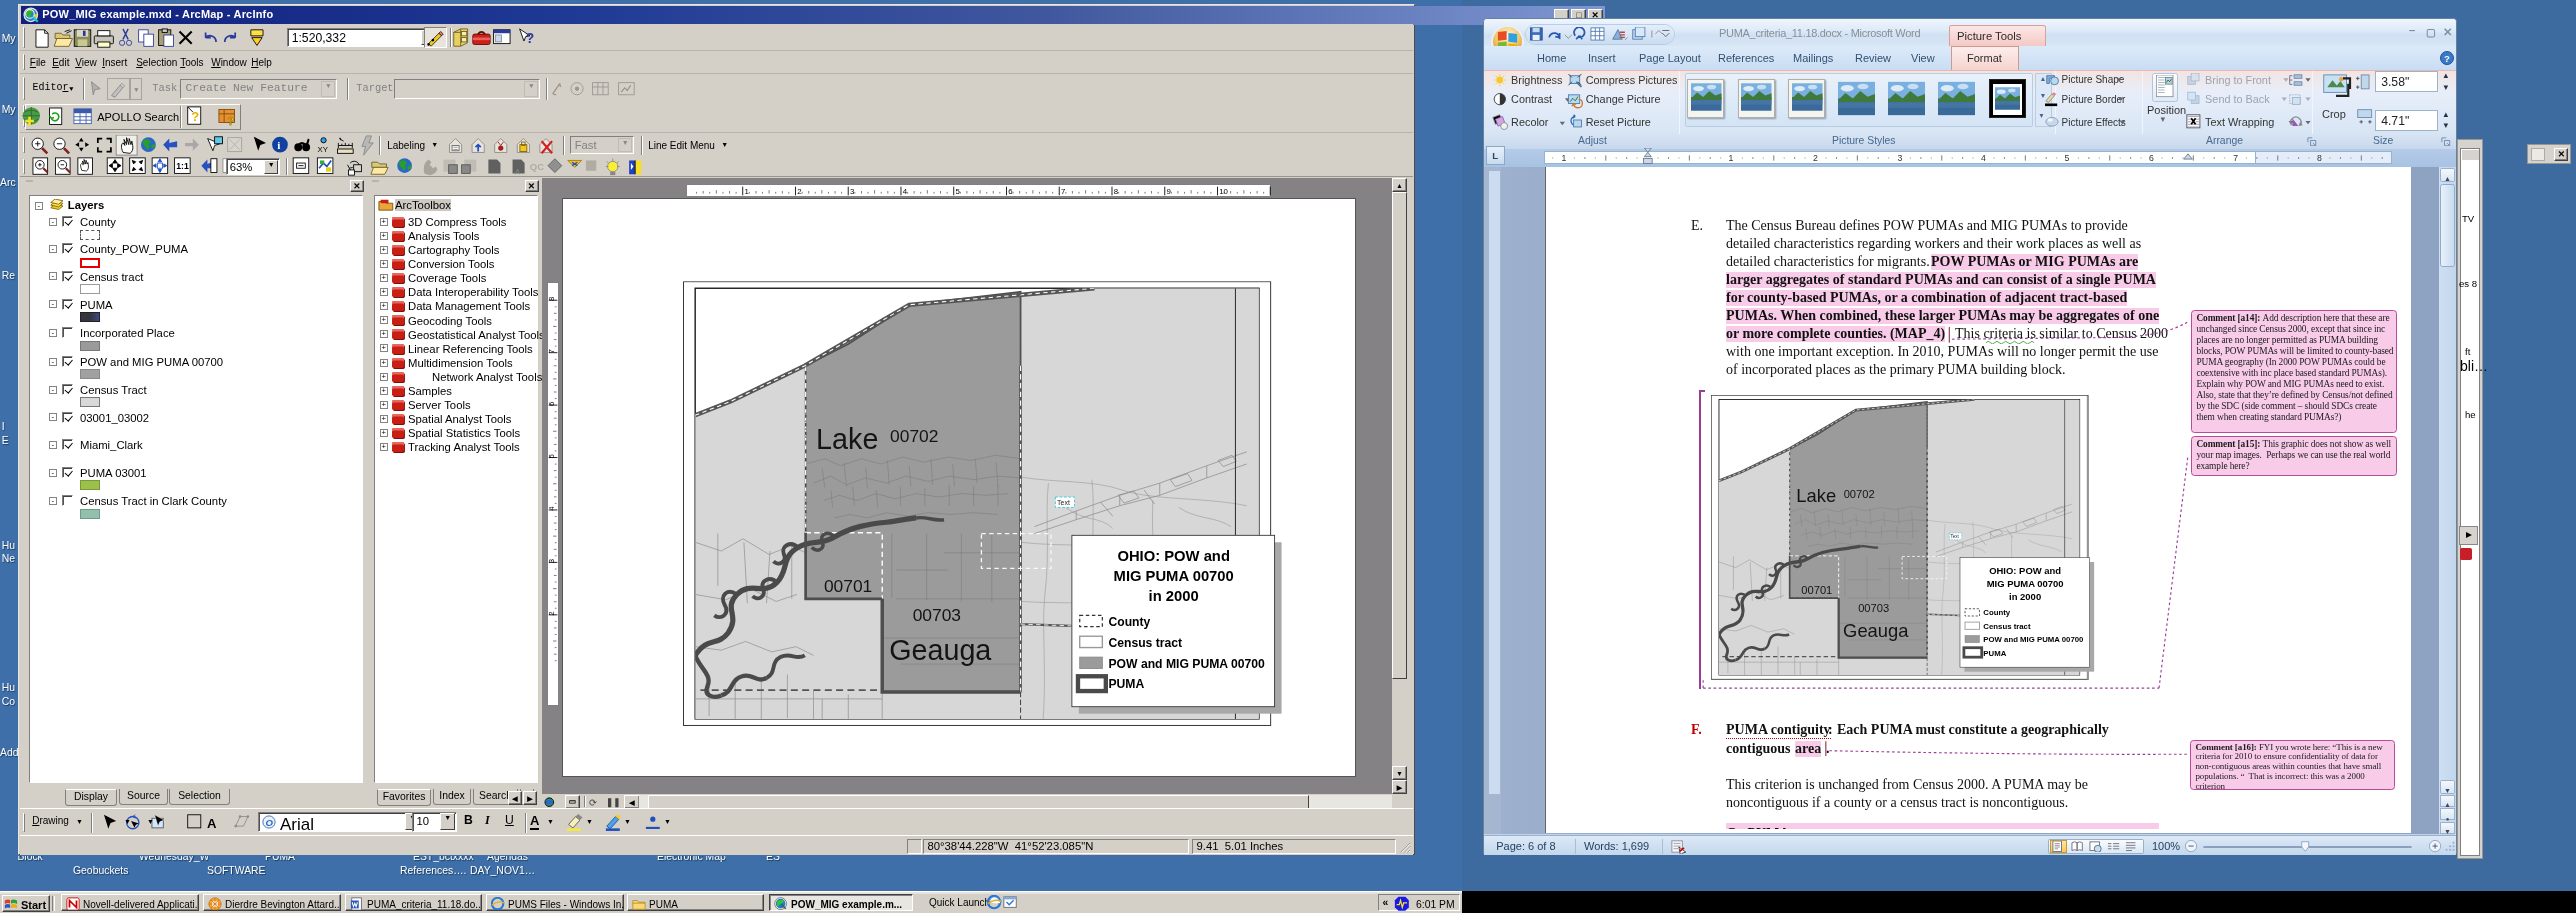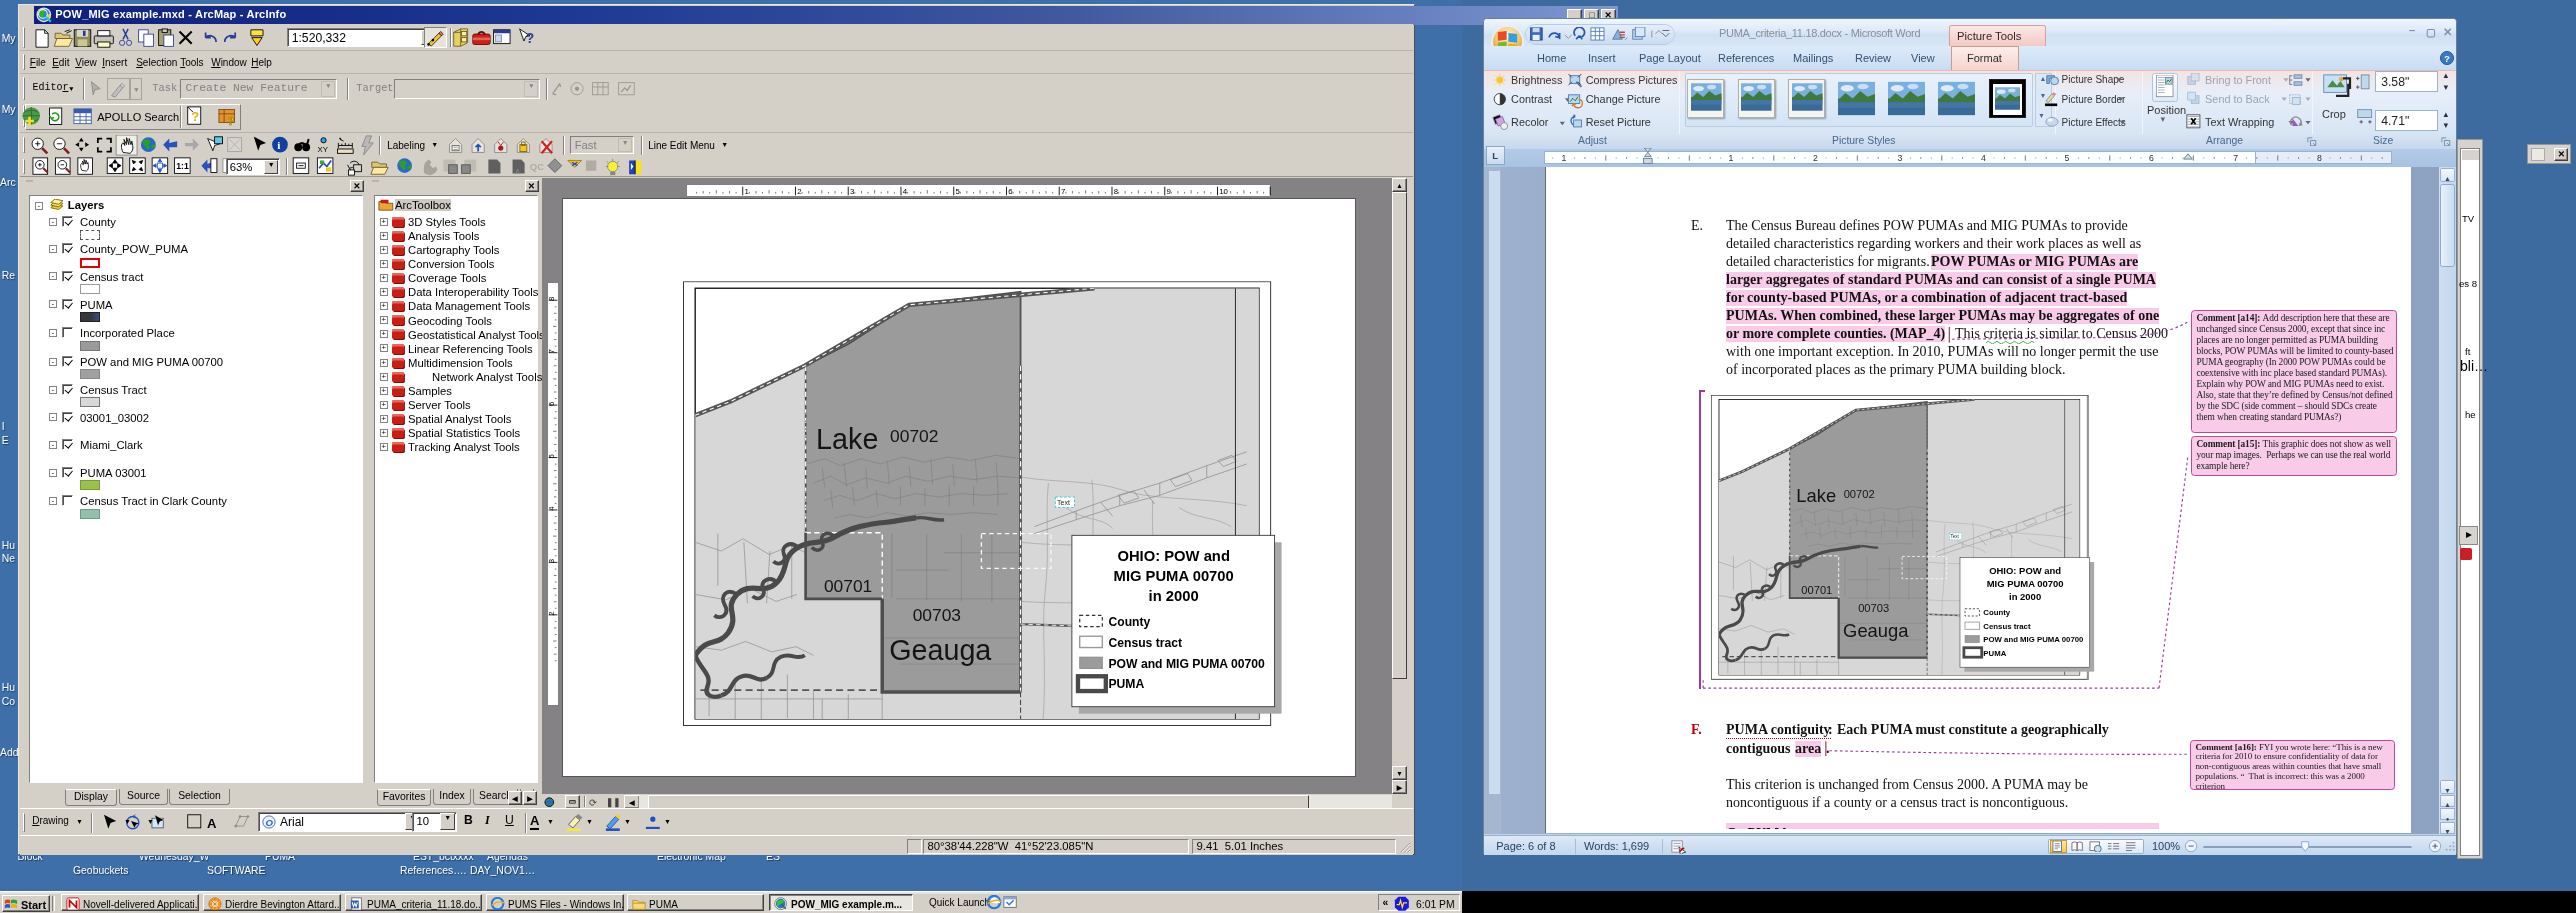--- a/index.html
+++ b/index.html
@@ -54,21 +54,21 @@
 <div class="abs dlabel" style="left:17.4px;top:856px;height:6.1px;overflow:hidden;"><span style="position:relative;top:-5.2px;">Block</span></div>
 <div class="abs dlabel" style="left:139px;top:856px;height:6.1px;overflow:hidden;"><span style="position:relative;top:-5.2px;">Wednesday_W</span></div>
 <div class="abs dlabel" style="left:265px;top:856px;height:6.1px;overflow:hidden;"><span style="position:relative;top:-5.2px;">PUMA</span></div>
 <div class="abs dlabel" style="left:413px;top:856px;height:6.1px;overflow:hidden;"><span style="position:relative;top:-5.2px;">EST_bctxxxx</span></div>
 <div class="abs dlabel" style="left:487px;top:856px;height:6.1px;overflow:hidden;"><span style="position:relative;top:-5.2px;">Agendas</span></div>
 <div class="abs dlabel" style="left:657px;top:856px;height:6.1px;overflow:hidden;"><span style="position:relative;top:-5.2px;">Electronic Map</span></div>
 <div class="abs dlabel" style="left:766px;top:856px;height:6.1px;overflow:hidden;"><span style="position:relative;top:-5.2px;">ES</span></div>
 
 <div id="arc" class="abs">
 
-  <div class="abs titleg" style="left:15px;top:0.9px;width:1584px;height:18.3px;padding-left:20px;">
+  <div class="abs titleg" style="left:2px;top:0.9px;width:1584px;height:18.3px;padding-left:20px;">
     <svg class="abs" style="left:1.7px;top:0.9px;" width="16.5" height="16.5" viewBox="0 0 19 19">
       <circle cx="9" cy="9" r="8.5" fill="#e8e4da"></circle>
       <circle cx="9" cy="9" r="7" fill="#2080d8"></circle>
       <path d="M3 5 Q6 2 10 3 L12 6 L9 8 L10 11 L7 13 L5 10 L3 8z" fill="#30b030"></path>
       <path d="M12 9 l4 -1 1 3 -4 2z" fill="#e8d020"></path>
       <circle cx="8" cy="8" r="5" fill="none" stroke="#f0f0f0" stroke-width="1.2"></circle>
       <path d="M11.5 11.5 L17 17" stroke="#18c8e8" stroke-width="2.5"></path>
     </svg>
     <span class="abs" style="left:21px;top:1.7px;color:#fff;font-weight:bold;font-size:11px;letter-spacing:0.2px;">POW_MIG example.mxd - ArcMap - ArcInfo</span>
     <div class="wbtn" style="right:36px;top:2.6px;"><span style="position:relative;top:1.7px;">_</span></div>
@@ -551,21 +551,21 @@
   <div class="wbtn" style="right:3.5px;top:1.7px;width:14px;height:12.2px;">✕</div>
   <div class="abs sunk" style="left:3.5px;top:17.4px;width:164px;height:588px;overflow:hidden;"></div>
 </div>
 <svg class="abs" style="left:378px;top:198px;" width="15.7" height="13" viewBox="0 0 18 15">
     <path d="M1 4 h6 l2 2 h8 v8 h-16z" fill="#e8a838" stroke="#7a4a10"></path>
     <rect x="3" y="2" width="9" height="4" fill="#c81e14"></rect>
   </svg>
 <span class="abs" style="left:395px;top:199px;font-size:11.3px;background:#cdc9c1;">ArcToolbox</span>
 <div class="exp" style="left:380px;top:218px;">+</div>
 <div class="toolbox-ico" style="left:392px;top:217px;"></div>
-<span class="abs" style="left:408px;top:216px;font-size:11.3px;white-space:nowrap;">3D Styles Tools</span>
+<span class="abs" style="left:408px;top:216px;font-size:11.3px;white-space:nowrap;">3D Compress Tools</span>
 <div class="exp" style="left:380px;top:232px;">+</div>
 <div class="toolbox-ico" style="left:392px;top:231px;"></div>
 <span class="abs" style="left:408px;top:230px;font-size:11.3px;white-space:nowrap;">Analysis Tools</span>
 <div class="exp" style="left:380px;top:246px;">+</div>
 <div class="toolbox-ico" style="left:392px;top:245px;"></div>
 <span class="abs" style="left:408px;top:244px;font-size:11.3px;white-space:nowrap;">Cartography Tools</span>
 <div class="exp" style="left:380px;top:260px;">+</div>
 <div class="toolbox-ico" style="left:392px;top:259px;"></div>
 <span class="abs" style="left:408px;top:258px;font-size:11.3px;white-space:nowrap;">Conversion Tools</span>
 <div class="exp" style="left:380px;top:274px;">+</div>
@@ -863,21 +863,21 @@
         <circle cx="15" cy="2" r="1.5" fill="#555"></circle>
       </g>
   </svg>
   <span class="abs" style="left:104px;top:8.7px;font-size:7px;">▼</span>
   <span class="abs" style="left:127px;top:8.7px;font-size:7px;">▼</span>
   <div class="combo" style="left:238px;top:2.6px;width:164px;height:20px;">
     <svg class="abs" style="left:2.6px;top:2.6px;" width="14" height="14" viewBox="0 0 16 16">
         <circle cx="8" cy="8" r="7" fill="#f0f0f0" stroke="#2868c8"></circle>
         <text x="4" y="12" font-size="11" font-style="italic" fill="#2868c8" font-weight="bold">O</text>
       </svg>
-    <span style="position:absolute;left:21px;top:2.6px;font-size:12px;">Arial</span>
+    <span style="position:absolute;left:21px;top:2.6px;font-size:17px;">Arial</span>
       <div class="cbtn" style="width:15px;">▼</div>
   </div>
   <div class="combo" style="left:392px;top:2.6px;width:45px;height:20px;">
       <span style="position:absolute;left:3.5px;top:2.6px;font-size:11.3px;">10</span>
       <div class="cbtn" style="width:15px;">▼</div>
     </div>
   <span class="abs" style="left:444px;top:4.4px;font-size:12.2px;font-weight:bold;">B</span>
   <span class="abs" style="left:465px;top:4.4px;font-size:12.2px;font-style:italic;font-family:'Liberation Serif',serif;font-weight:bold;">I</span>
   <span class="abs" style="left:485px;top:4.4px;font-size:12.2px;text-decoration:underline;">U</span>
   <div class="sep" style="left:505px;top:3.5px;height:20px;"></div>

